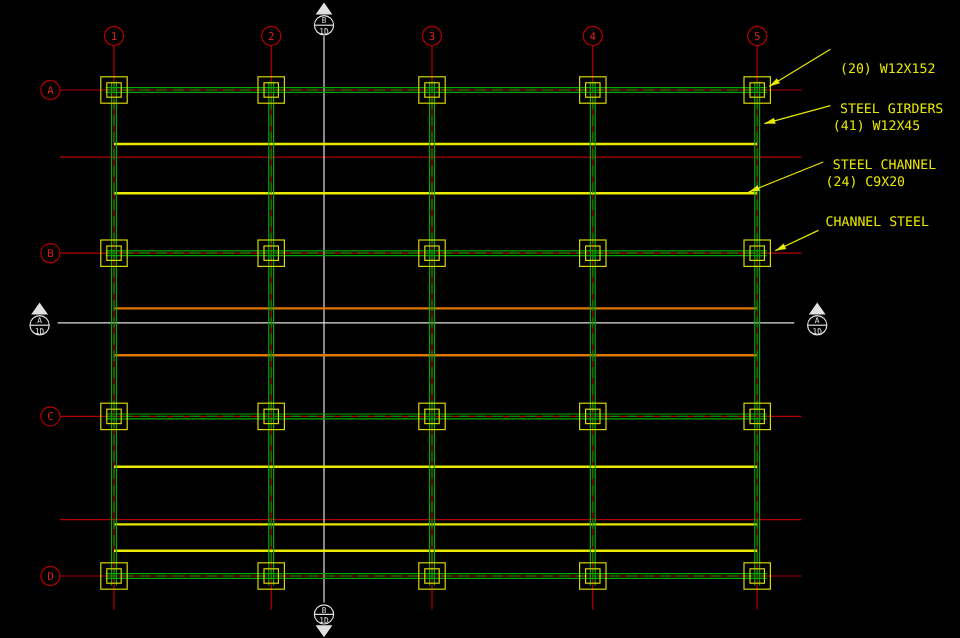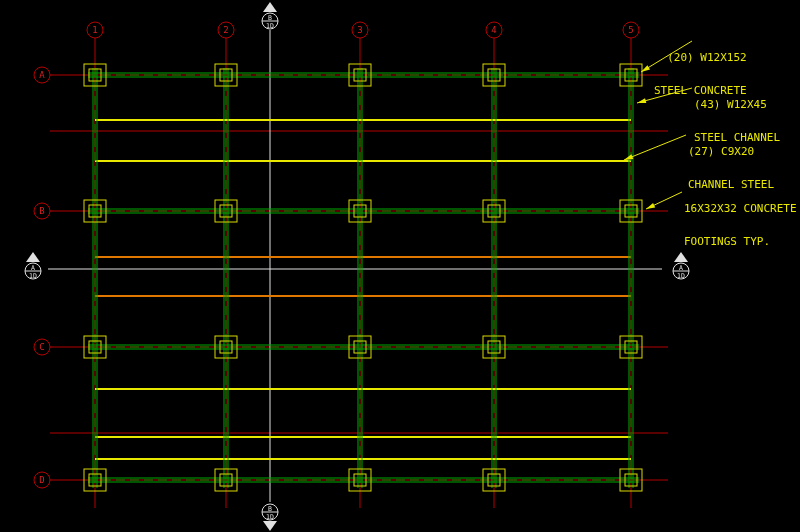--- a/index.html
+++ b/index.html
@@ -152,29 +152,25 @@
       <line x1="692" y1="41" x2="641" y2="72" stroke="#e8e800" stroke-width="1"></line>
       <polygon points="641,72 649.9892357176346,69.4615671738646 647.3921592288492,65.18895746650797" fill="#e8e800"></polygon>
       <line x1="692" y1="88" x2="637" y2="103" stroke="#e8e800" stroke-width="1"></line>
       <polygon points="637,103 646.3406679056199,103.04385290096535 645.0250808766592,98.22003379477668" fill="#e8e800"></polygon>
       <line x1="686" y1="135" x2="624" y2="160" stroke="#e8e800" stroke-width="1"></line>
       <polygon points="624,160 633.2818940870341,158.95288866060855 631.4120524095495,154.3156813004465" fill="#e8e800"></polygon>
       <line x1="682" y1="192" x2="646" y2="209" stroke="#e8e800" stroke-width="1"></line>
       <polygon points="646,209 655.2057535842335,207.41756486819452 653.0707220571943,202.89632163446458" fill="#e8e800"></polygon>
     </svg>
 
-  <div class="annotation" style="left: 654px; top: 30px; text-align: right;">
+  <div class="annotation" style="left: 700px; top: 30px;">
     <div>(20) W12X152</div>
-    <div>STEEL CONCRETE</div>
+    <div>STEEL GIRDERS</div>
   </div>
   <div class="annotation" style="left: 694px; top: 77px;">
-    <div>(43) W12X45</div>
+    <div>(41) W12X45</div>
     <div>STEEL CHANNEL</div>
   </div>
   <div class="annotation" style="left: 688px; top: 124px;">
-    <div>(27) C9X20</div>
+    <div>(24) C9X20</div>
     <div>CHANNEL STEEL</div>
-  </div>
-  <div class="annotation" style="left: 684px; top: 181px;">
-    <div>16X32X32 CONCRETE</div>
-    <div>FOOTINGS TYP.</div>
   </div>
 </div>
 
 </body></html>

